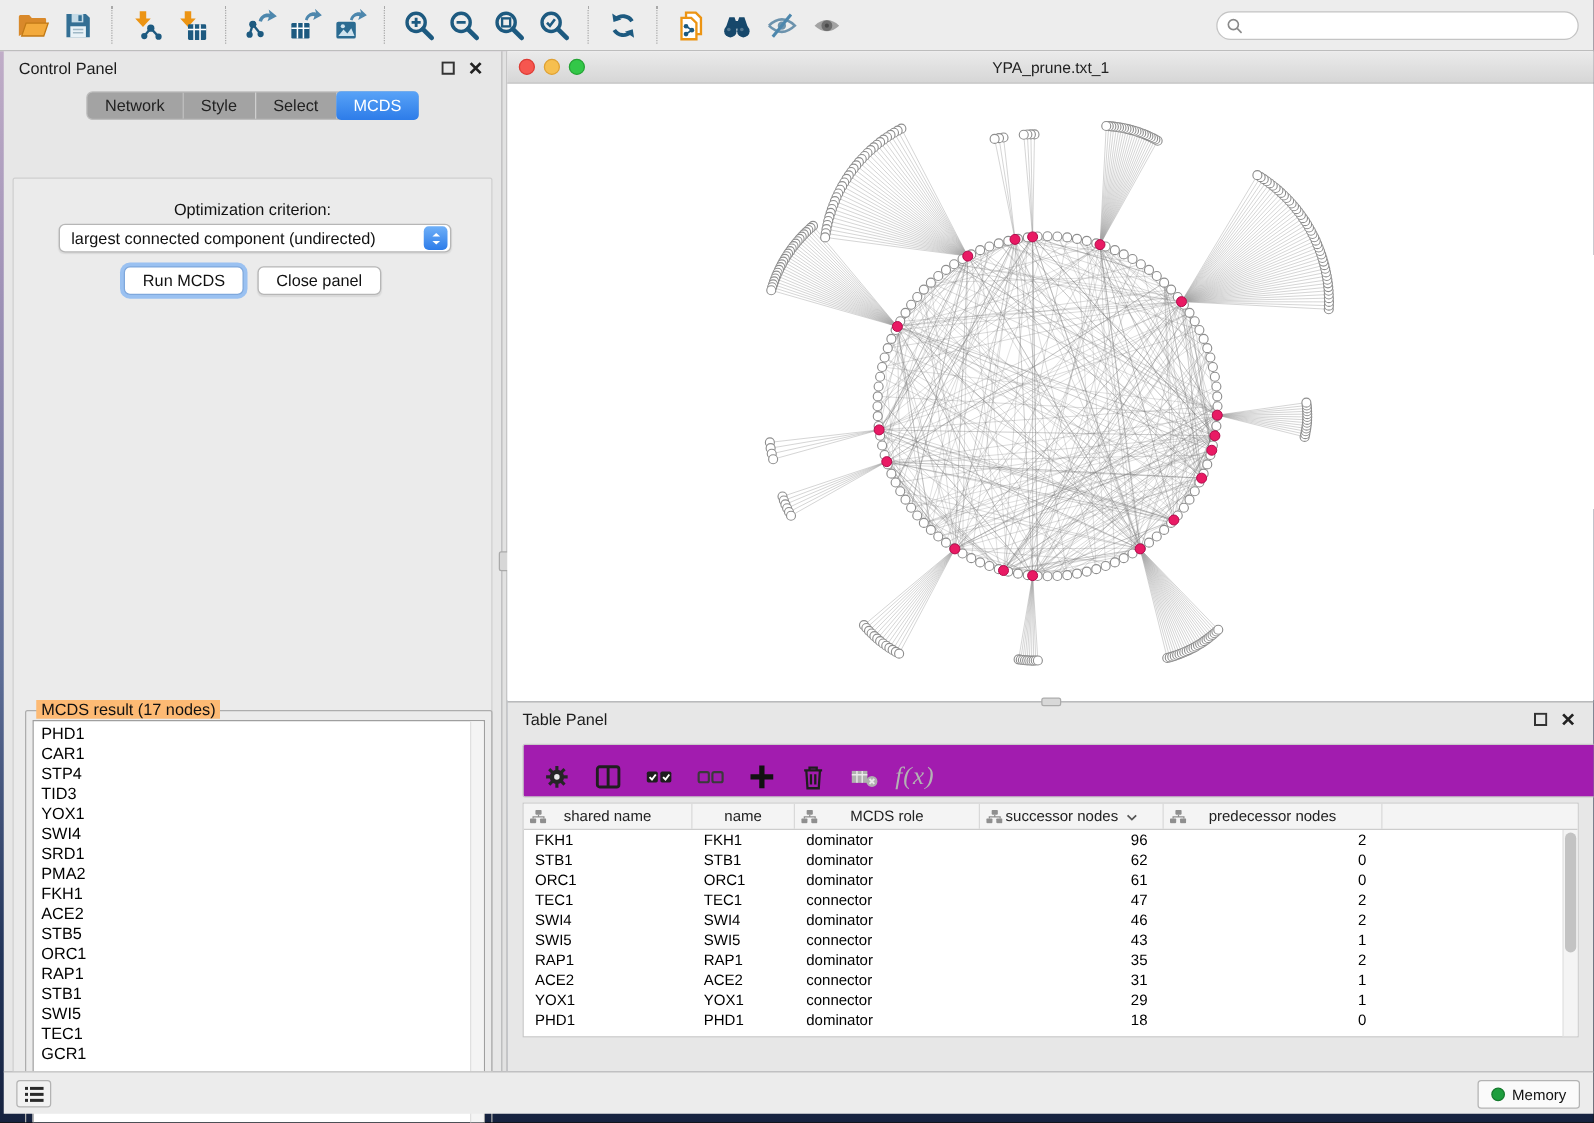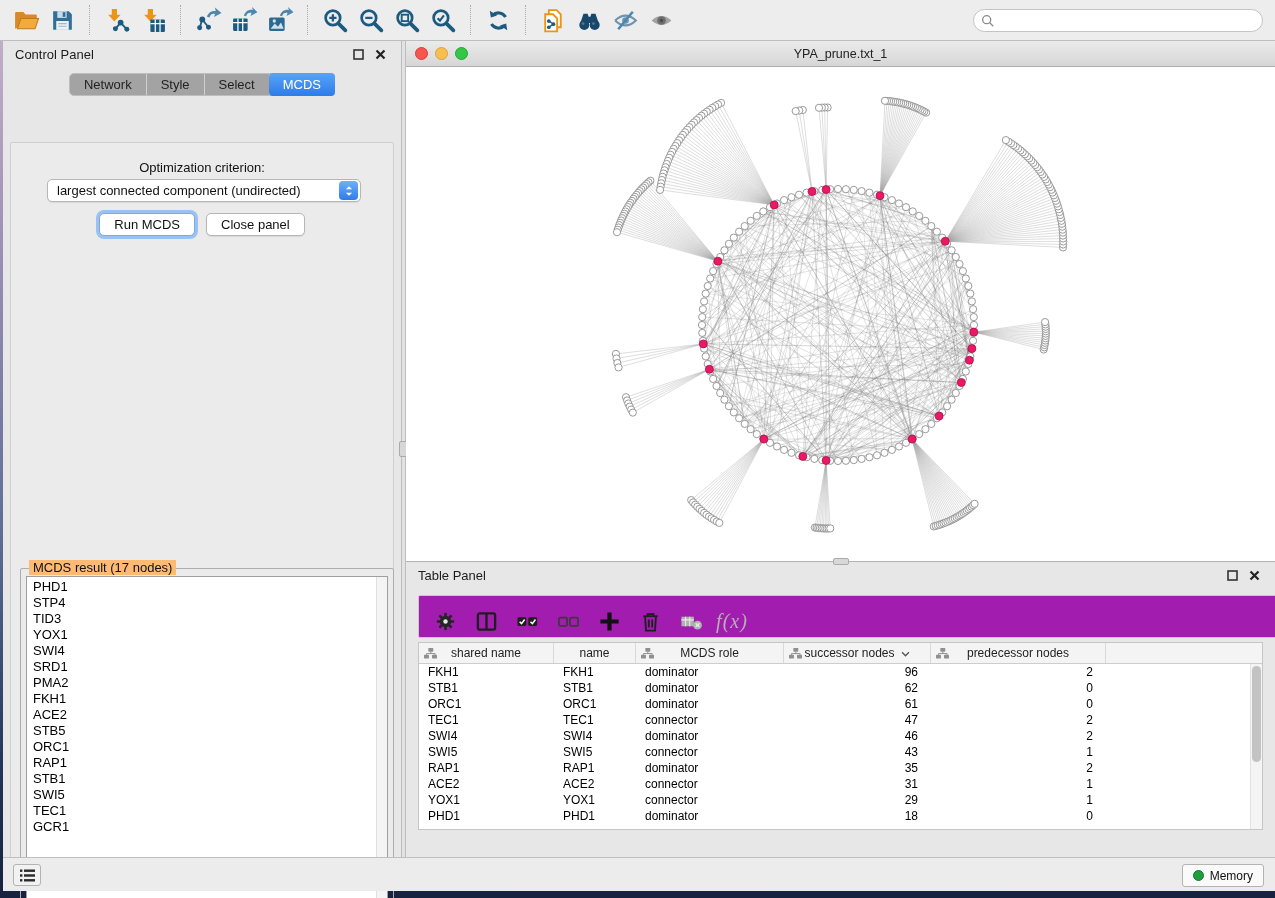--- a/index.html
+++ b/index.html
@@ -347,20 +347,21 @@
       </div>
       <div class="cp-buttons">
         <button class="mac-btn focused">Run MCDS</button>
         <button class="mac-btn">Close panel</button>
       </div>
       <div class="groupbox">
         <span class="legend">MCDS result (17 nodes)</span>
         <div class="listbox">
           <ul id="mcds-list">
               <li>PHD1</li>
+              <li>CAR1</li>
               <li>STP4</li>
               <li>TID3</li>
               <li>YOX1</li>
               <li>SWI4</li>
               <li>SRD1</li>
               <li>PMA2</li>
               <li>FKH1</li>
               <li>ACE2</li>
               <li>STB5</li>
               <li>ORC1</li>

